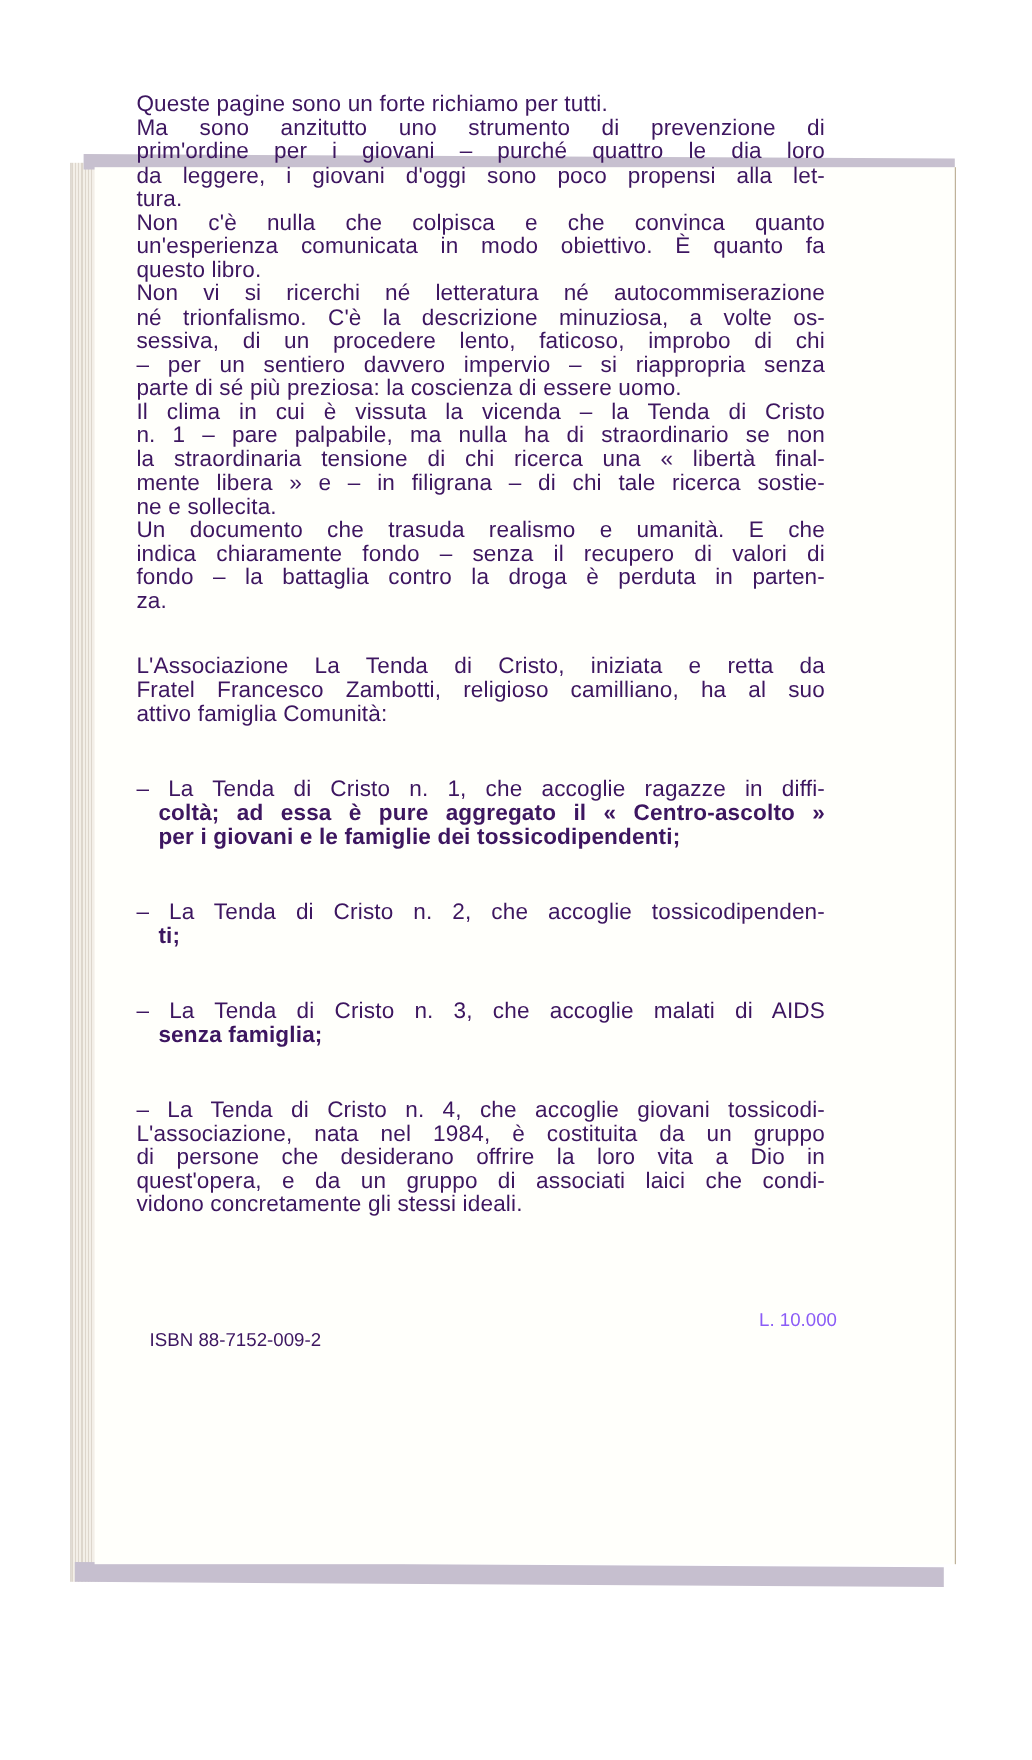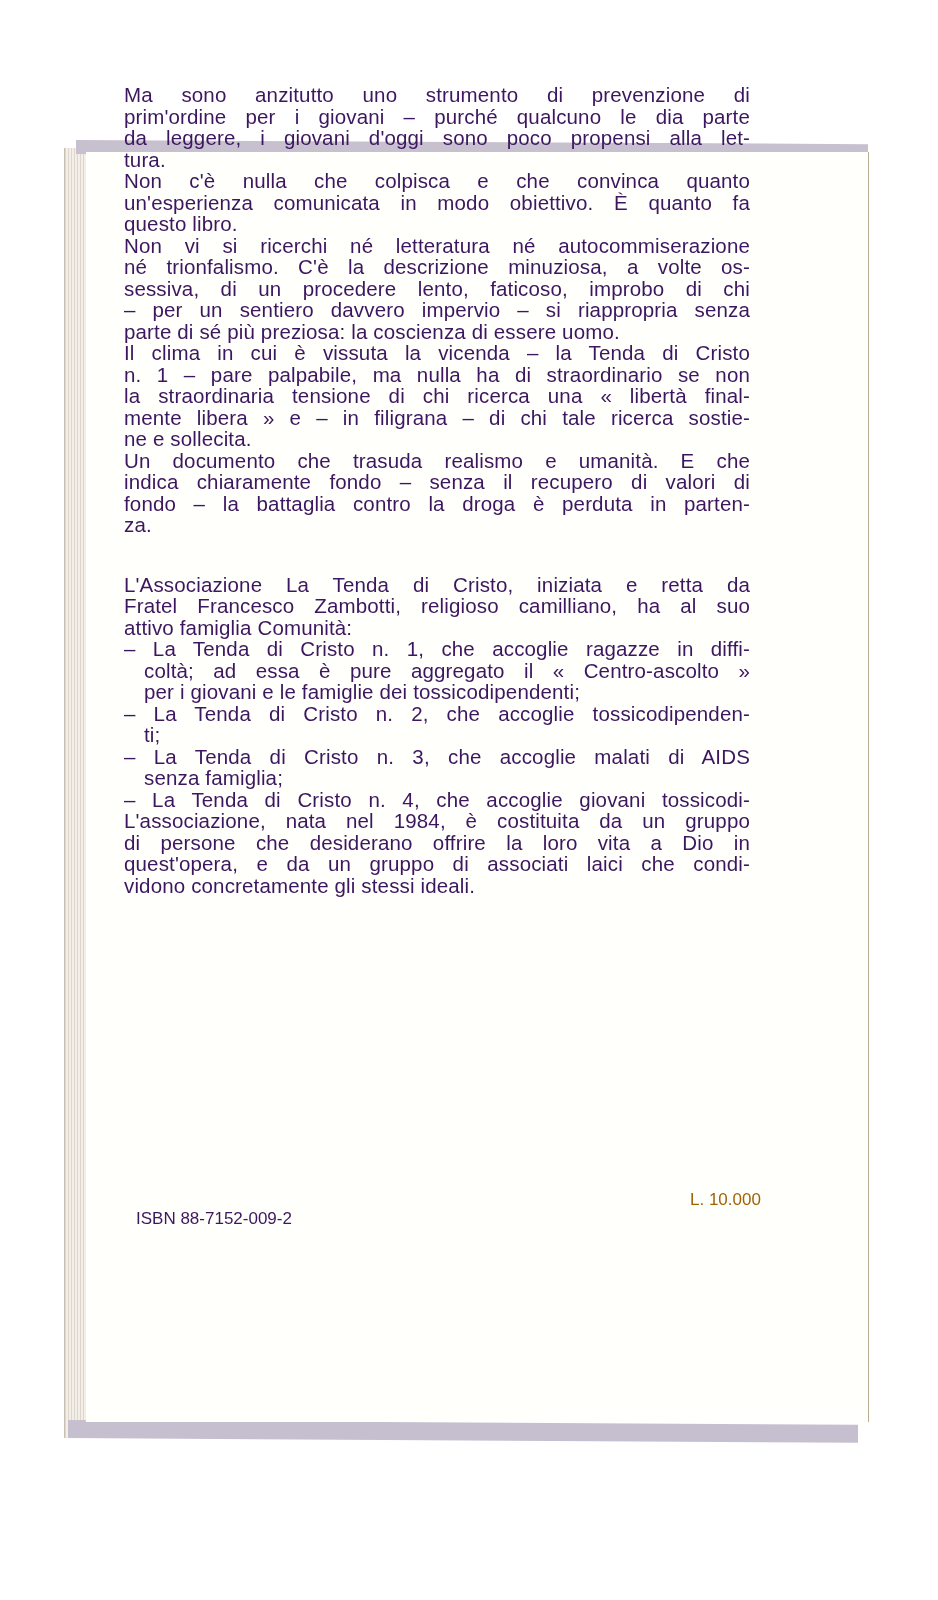--- a/index.html
+++ b/index.html
@@ -81,57 +81,62 @@
     .just {
       text-align: justify;
       text-align-last: justify;
     }
     .gap {
       height: 38px;
     }
     .bullet {
       display: block;
       white-space: nowrap;
+      margin-top: 47px;
     }
     .bullet-cont {
       display: block;
       white-space: nowrap;
       padding-left: 20px;
+      font-weight: bold;
     }
     .isbn {
       position: absolute;
       left: 136px;
       top: 1174px;
       color: #3d1660;
       font-size: 17px;
       margin-top: 35px;
     }
     .price {
       position: absolute;
       left: 690px;
       top: 1190px;
-      color: #a16207;
+      color: #8b5cf6;
       font-size: 17px;
     }
   </style>
 </head>
 <body>
 
 <div class="book">
   <div class="page-edges"></div>
   <div class="spine-top"></div>
   <div class="spine-bottom"></div>
   <div class="cover"></div>
 </div>
 
 <div class="text" id="text-block">
   <div>
     <div class="para">
+      <span class="line">Queste pagine sono un forte richiamo per tutti.</span>
+    </div>
+    <div class="para">
       <span class="line just">Ma sono anzitutto uno strumento di prevenzione di</span>
-      <span class="line just">prim'ordine per i giovani – purché qualcuno le dia parte</span>
+      <span class="line just">prim'ordine per i giovani – purché quattro le dia loro</span>
       <span class="line just">da leggere, i giovani d'oggi sono poco propensi alla let-</span>
       <span class="line">tura.</span>
     </div>
     <div class="para">
       <span class="line just">Non c'è nulla che colpisca e che convinca quanto</span>
       <span class="line just">un'esperienza comunicata in modo obiettivo. È quanto fa</span>
       <span class="line">questo libro.</span>
     </div>
     <div class="para">
       <span class="line just">Non vi si ricerchi né letteratura né autocommiserazione</span>

